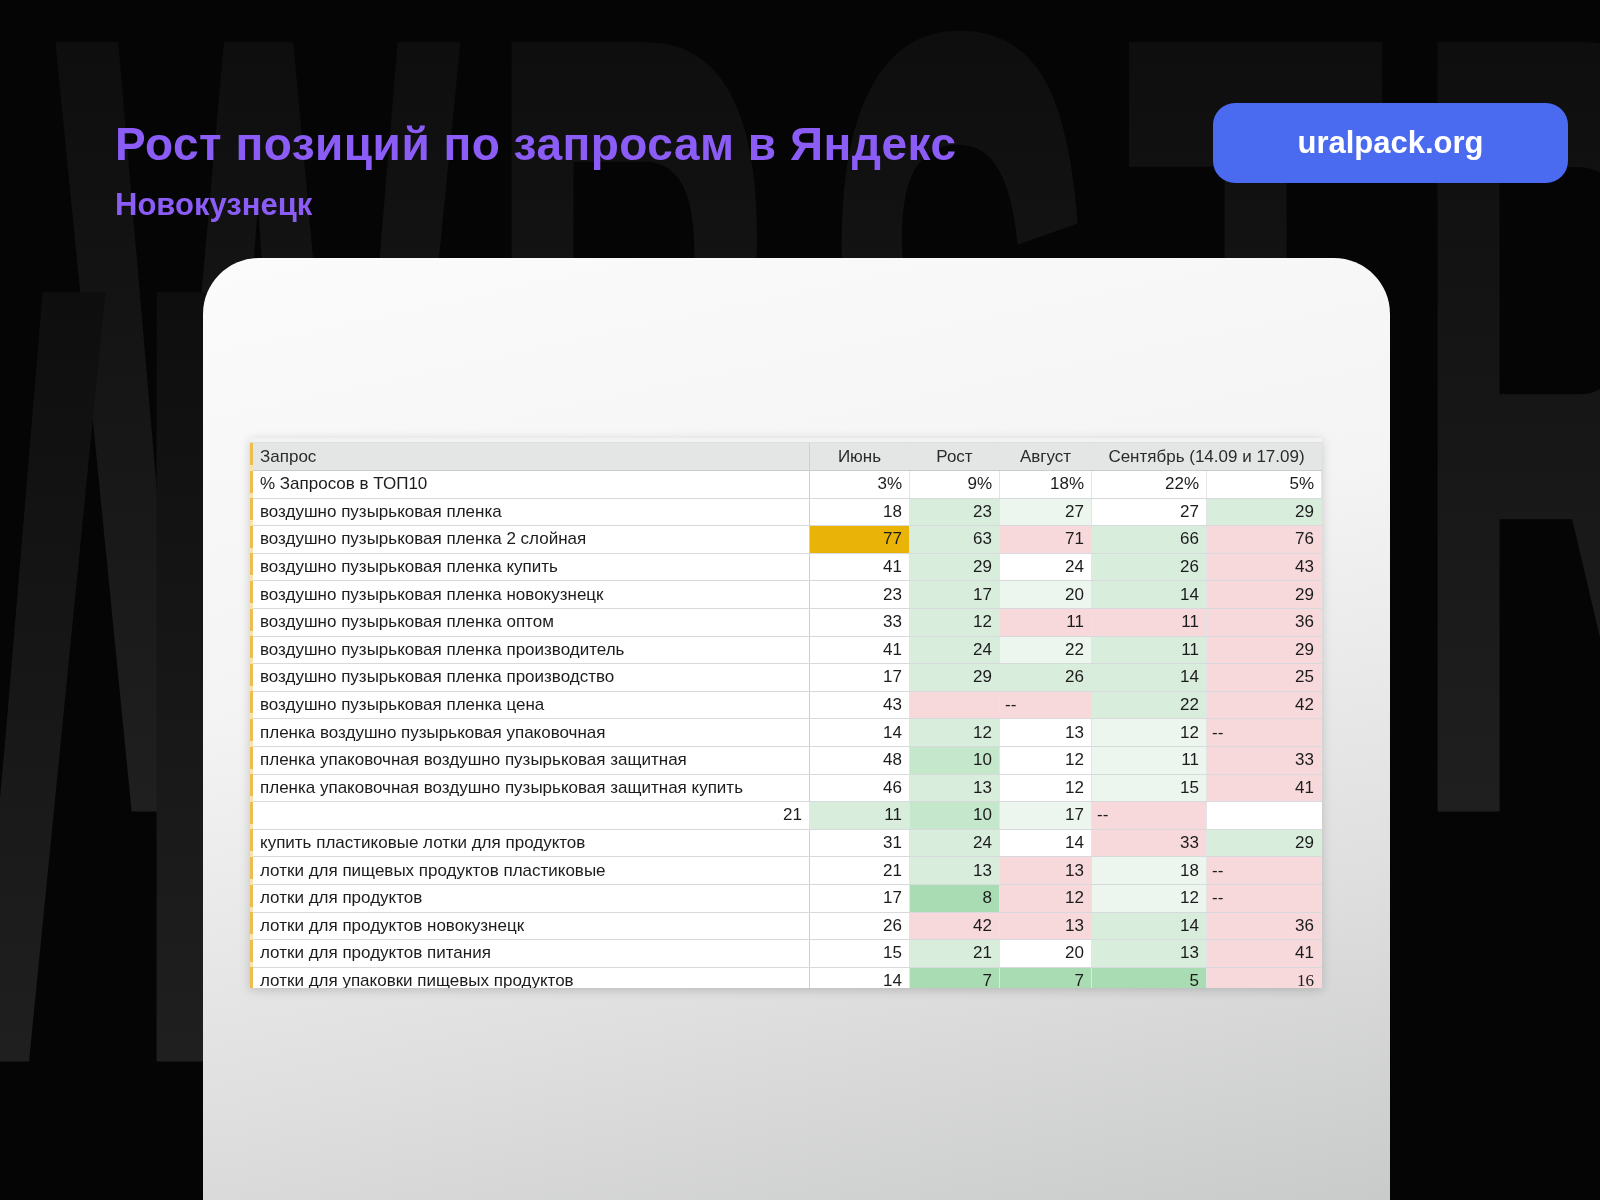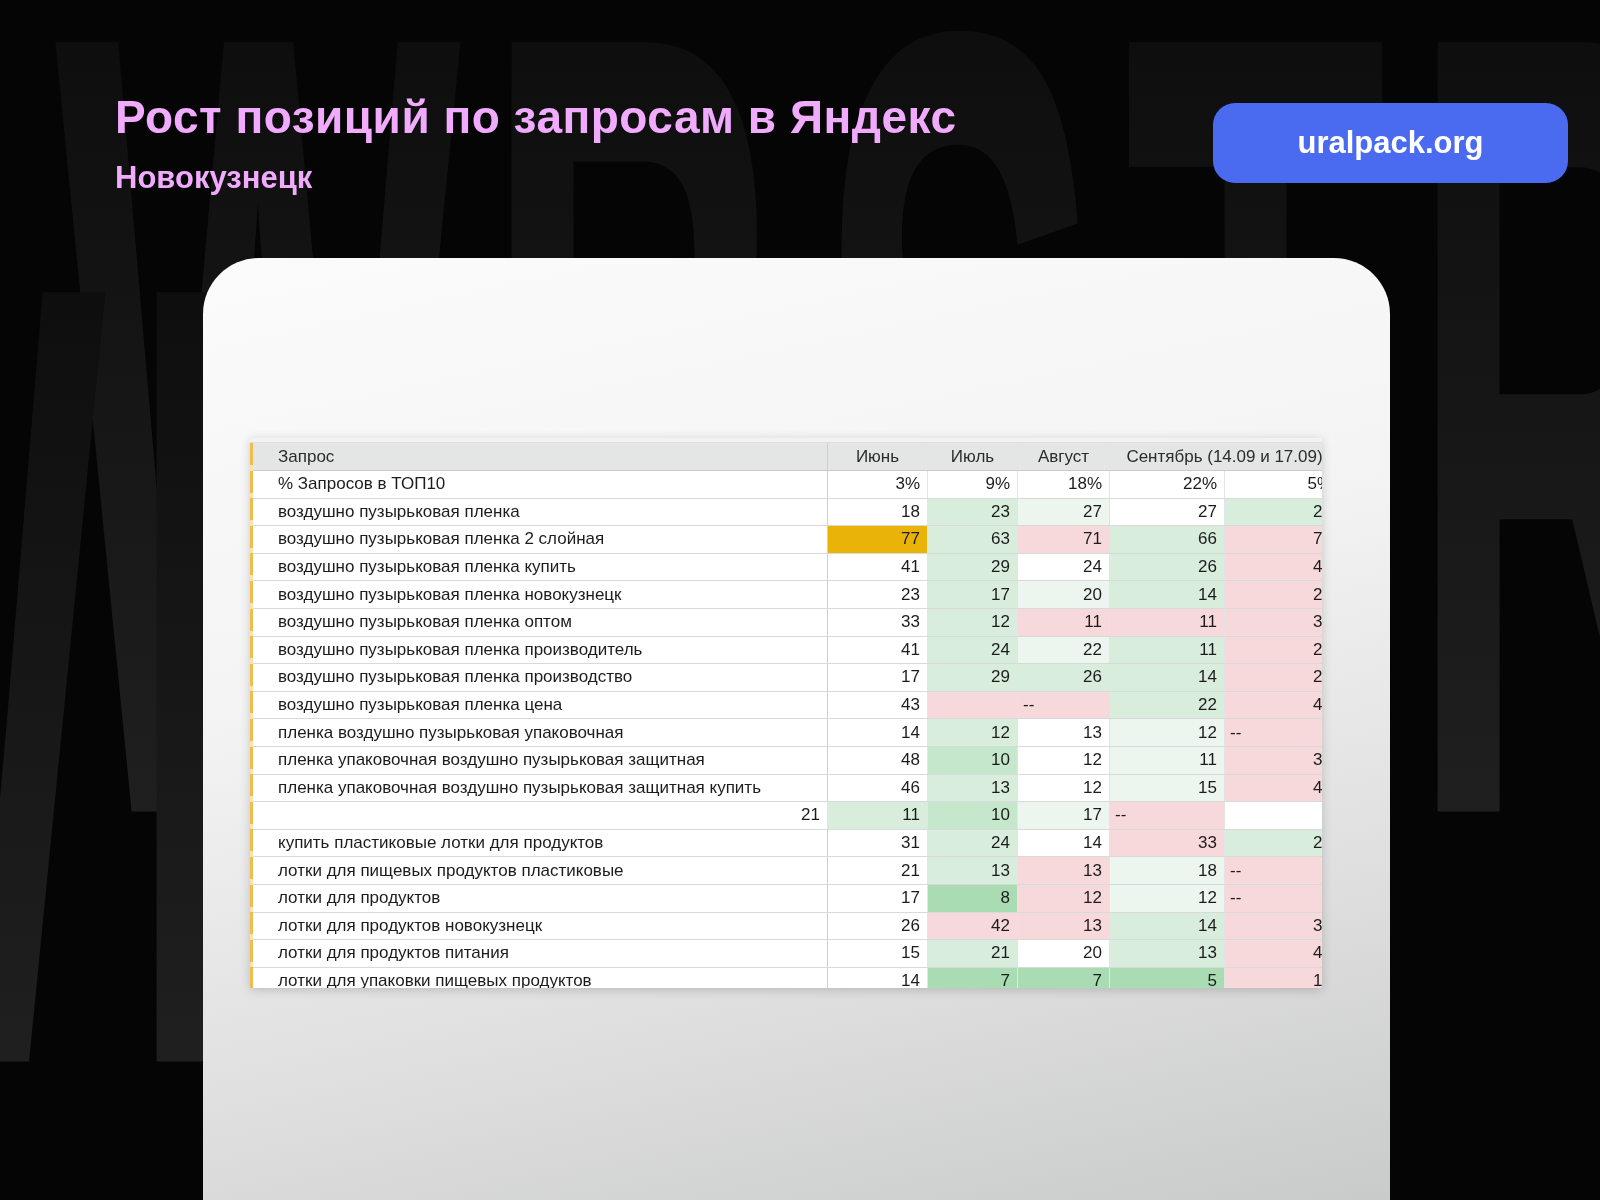--- a/index.html
+++ b/index.html
@@ -8,38 +8,38 @@
 
   
   .wm{position:absolute;z-index:1;font-weight:800;font-size:430px;line-height:1;
       letter-spacing:22px;white-space:nowrap;transform:scaleY(2.6);transform-origin:top left;
       background:linear-gradient(180deg,#0a0a0a 0%,#232324 100%);
       -webkit-background-clip:text;background-clip:text;color:transparent;user-select:none;}
   .wm.row1{left:55px;top:-135px;}
   .wm.row2{left:-300px;top:115px;}
 
   
-  .titleblock{position:absolute;z-index:3;left:115px;top:90px;color:#f0abfc;}
+  .titleblock{position:absolute;z-index:3;left:115px;top:117px;color:#8b5cf6;}
   .title{font-size:46px;font-weight:700;letter-spacing:.5px;}
   .subtitle{font-size:31px;font-weight:700;margin-top:16px;}
   .badge{position:absolute;z-index:3;left:1213px;top:103px;width:355px;height:80px;
          border-radius:22px;display:flex;align-items:center;justify-content:center;
          color:#fff;font-size:31px;font-weight:700;}
 
   
   .card{position:absolute;z-index:2;left:203px;top:258px;width:1187px;height:942px;
         border-radius:56px 56px 0 0;
         background:linear-gradient(168deg,#fafbfa 0%,#f3f4f3 38%,#dedfde 72%,#c9caca 100%);}
 
   
   .table-wrap{position:absolute;z-index:4;left:250px;top:438px;width:1072px;height:550px;
               background:#ffffff;overflow:hidden;box-shadow:0 2px 10px rgba(0,0,0,.18);}
   .t-topstrip{height:5px;background:#f1f2f1;border-bottom:1px solid #dddfe0;box-sizing:border-box;}
   .t-row{display:grid;grid-template-columns:560px 100px 90px 92px 115px 115px;
-         height:27.6px;box-sizing:border-box;border-bottom:1px solid #d7d9da;padding-left:18px;}
+         height:27.6px;box-sizing:border-box;border-bottom:1px solid #d7d9da;}
   .t-row.t-head{grid-template-columns:560px 100px 90px 92px 230px;height:28px;
          background:#e4e6e6;border-bottom:1px solid #c8cacb;}
   .tc{box-sizing:border-box;display:flex;align-items:center;overflow:hidden;
       font-size:17px;color:#1c1c1c;border-right:1px solid #e2e4e5;white-space:nowrap;}
   .tc.q{padding-left:10px;border-right:1px solid #cdcfd0;}
   .tc.n{justify-content:flex-end;padding-right:7px;}
   .tc.n.dash{justify-content:flex-start;padding-left:5px;}
   .t-head .tc{color:#2b2b2b;background:transparent;}
   .t-head .tc.n,.t-head .tc.sep{justify-content:center;padding-right:0;}
   .t-strip{position:absolute;left:0;top:5px;bottom:0;width:3px;z-index:5;
@@ -60,21 +60,21 @@
     <div class="subtitle">Новокузнецк</div>
   </div>
 
   <div class="badge" style="background: rgb(74, 106, 240);">uralpack.org</div>
 
   <div class="table-wrap">
     <div class="t-topstrip"></div>
     <div class="t-row t-head">
       <div class="tc q">Запрос</div>
       <div class="tc n">Июнь</div>
-      <div class="tc n">Июль</div>
+      <div class="tc n">Рост</div>
       <div class="tc n">Август</div>
       <div class="tc sep">Сентябрь (14.09 и 17.09)</div>
     </div>
     <div>
         <div class="t-row">
           <div class="tc q">% Запросов в ТОП10</div>
           <div class="tc n" style="background: rgb(255, 255, 255);">3%</div>
           <div class="tc n" style="background: rgb(255, 255, 255);">9%</div>
           <div class="tc n" style="background: rgb(255, 255, 255);">18%</div>
           <div class="tc n" style="background: rgb(255, 255, 255);">22%</div>
@@ -214,19 +214,19 @@
           <div class="tc n" style="background: rgb(255, 255, 255);">20</div>
           <div class="tc n" style="background: rgb(217, 237, 221);">13</div>
           <div class="tc n" style="background: rgb(248, 217, 219);">41</div>
         </div>
         <div class="t-row">
           <div class="tc q">лотки для упаковки пищевых продуктов</div>
           <div class="tc n" style="background: rgb(255, 255, 255);">14</div>
           <div class="tc n" style="background: rgb(169, 220, 178);">7</div>
           <div class="tc n" style="background: rgb(169, 220, 178);">7</div>
           <div class="tc n" style="background: rgb(169, 220, 178);">5</div>
-          <div class="tc n" style="background: rgb(248, 217, 219);">16</div>
+          <div class="tc n" style="background: rgb(248, 217, 219); font-family: Liberation Serif, serif;">16</div>
         </div>
       </div>
     <div class="t-strip"></div>
   </div>
 
 </div>
 
 </body></html>

